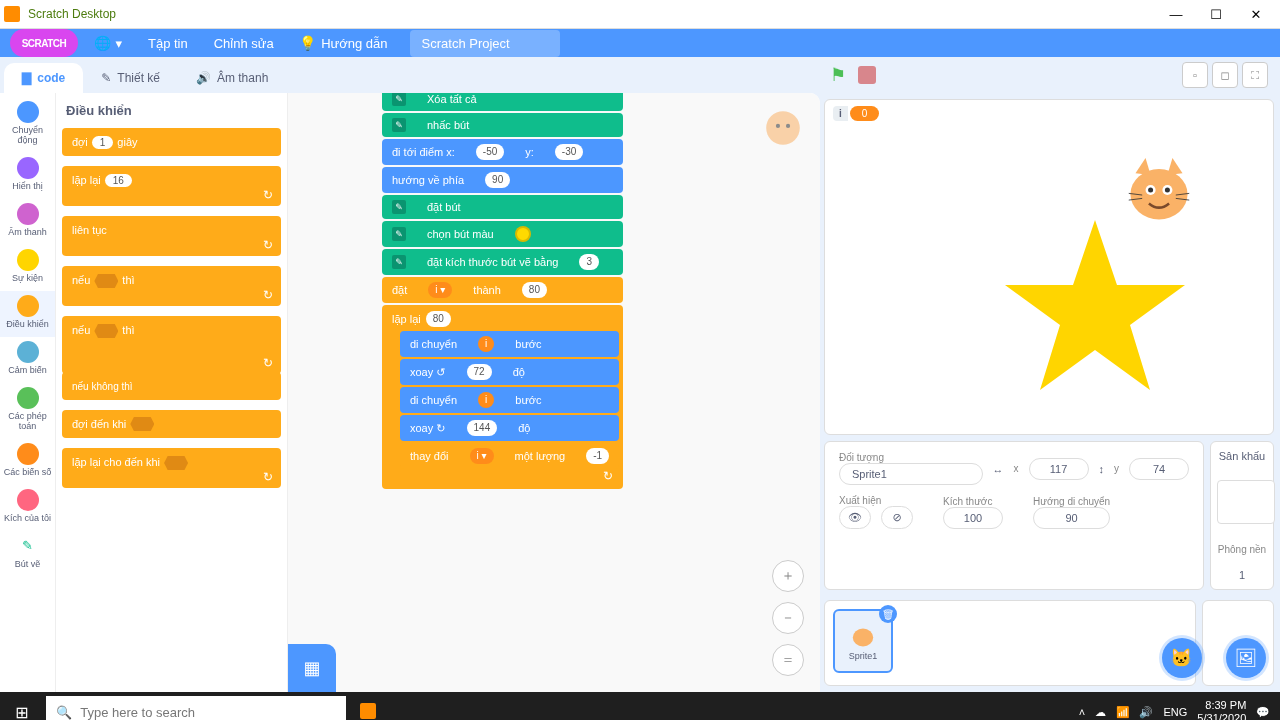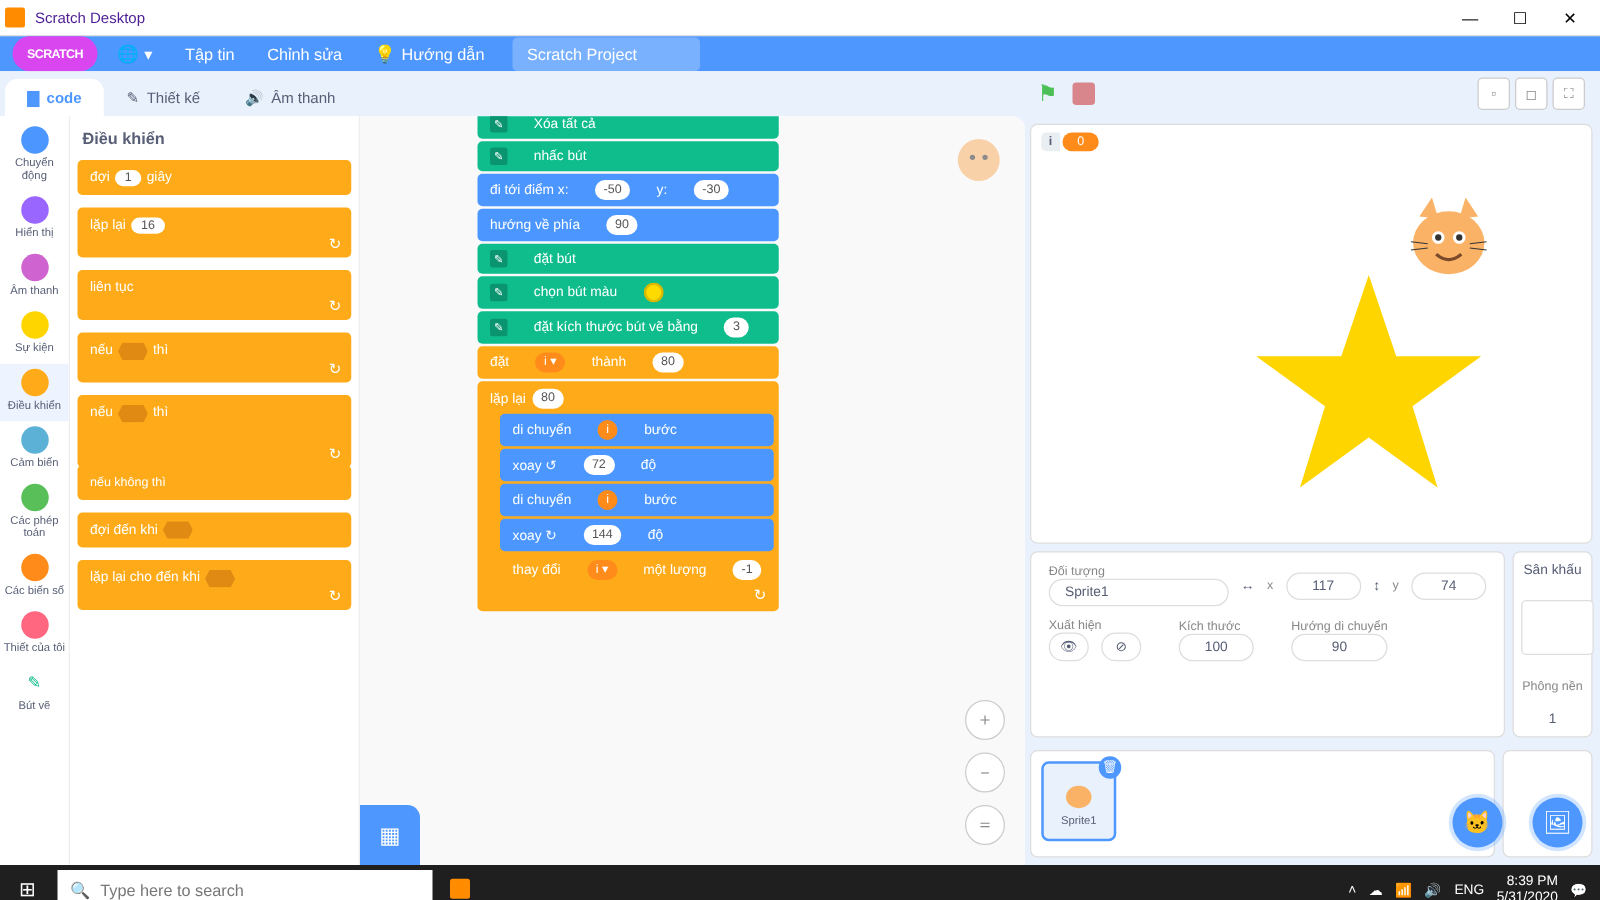--- a/index.html
+++ b/index.html
@@ -1,19 +1,19 @@
 <!DOCTYPE html>
 <html><head>
 <meta charset="utf-8">
 <style>
 * { margin: 0; padding: 0; box-sizing: border-box; font-family: "Segoe UI", Arial, sans-serif; }
 body { width: 1280px; height: 720px; overflow: hidden; background: #fff; display: flex; flex-direction: column; }
 .titlebar { height: 30px; background: #fff; display: flex; align-items: center; padding: 0 4px; border-bottom: 1px solid #ddd; }
 .titlebar .app-icon { width: 16px; height: 16px; background: #ff8c00; border-radius: 2px; margin-right: 8px; }
-.titlebar .title { font-size: 12px; color: #4c1d95; flex: 1; }
+.titlebar .title { font-size: 12px; color: #4d7c0f; flex: 1; }
 .titlebar .win-btn { width: 40px; height: 28px; display: flex; align-items: center; justify-content: center; font-size: 13px; cursor: pointer; }
 .menubar { height: 40px; background: #4d97ff; display: flex; align-items: center; padding: 0 10px; gap: 6px; }
 .logo { width: 68px; height: 28px; background: #d946ef; border-radius: 14px; display:flex; align-items:center; justify-content:center; color:#fff; font-size:10px; font-weight:bold; letter-spacing:-0.5px;}
 .menu-item { color: #fff; font-size: 13px; padding: 6px 10px; cursor: pointer; display:flex; align-items:center; gap:4px;}
 .menu-item.globe::before { content:"🌐"; font-size:14px;}
 .menu-item.bulb::before { content:"💡"; font-size:14px;}
 .project-name { background: rgba(255,255,255,0.25); color: #fff; padding: 6px 50px 6px 12px; border-radius: 4px; font-size: 13px; margin-left: 6px;}
 .main { flex: 1; display: flex; background: #e9f1fc; }
 .tabs-row { height: 36px; display: flex; align-items: flex-end; padding-left: 4px; gap: 0; }
 .tab { padding: 8px 18px; font-size: 12px; color: #575e75; border-radius: 10px 10px 0 0; display:flex; align-items:center; gap:6px; cursor:pointer;}
@@ -153,21 +153,21 @@
           <div class="cat">
             <div class="dot" style="background: rgb(89, 192, 89);"></div>
             <div>Các phép toán</div>
           </div>
           <div class="cat">
             <div class="dot" style="background: rgb(255, 140, 26);"></div>
             <div>Các biến số</div>
           </div>
           <div class="cat">
             <div class="dot" style="background: rgb(255, 102, 128);"></div>
-            <div>Thiết của tôi</div>
+            <div>Kích của tôi</div>
           </div>
           <div class="cat">
             <div class="dot" style="background: rgb(255, 255, 255); color: rgb(15, 189, 140); font-size: 13px; line-height: 22px;">✎</div>
             <div>Bút vẽ</div>
           </div>
         </div>
 
       <div class="palette">
         <div class="palette-title">Điều khiển</div>
         <div class="pblock">

